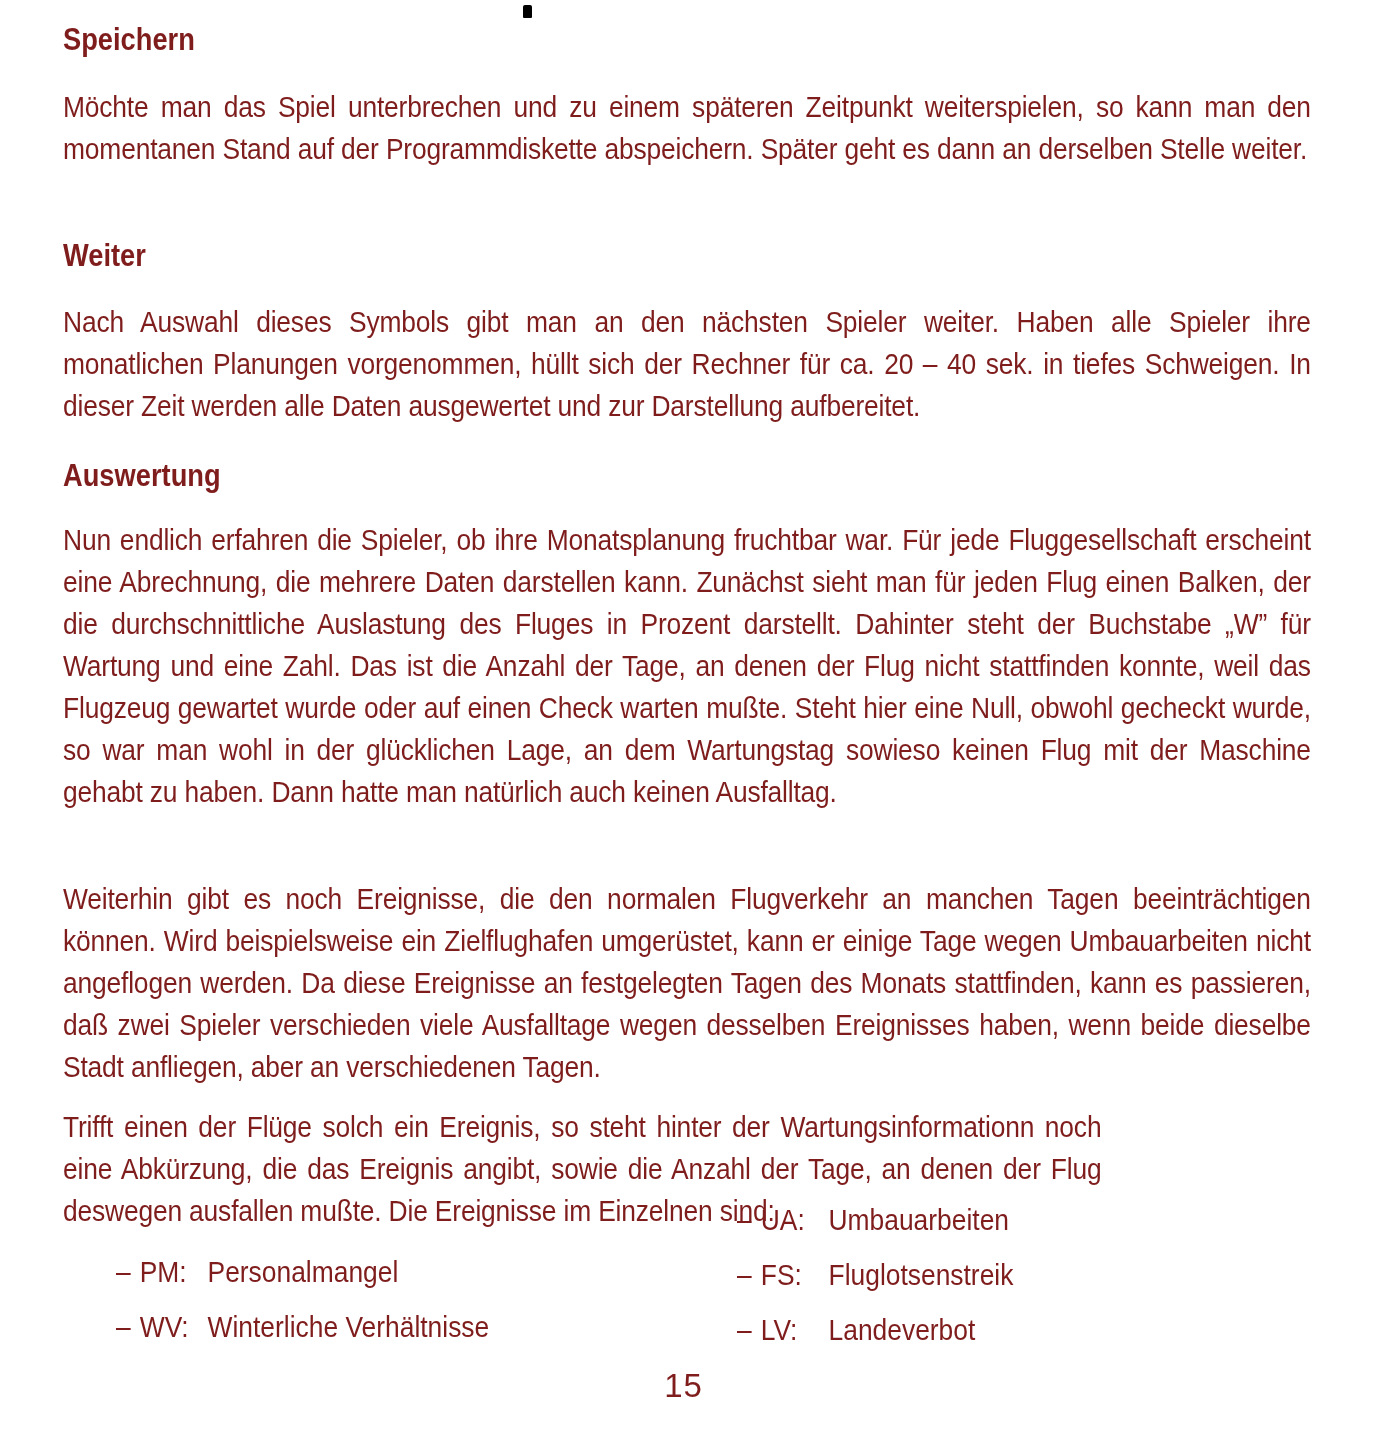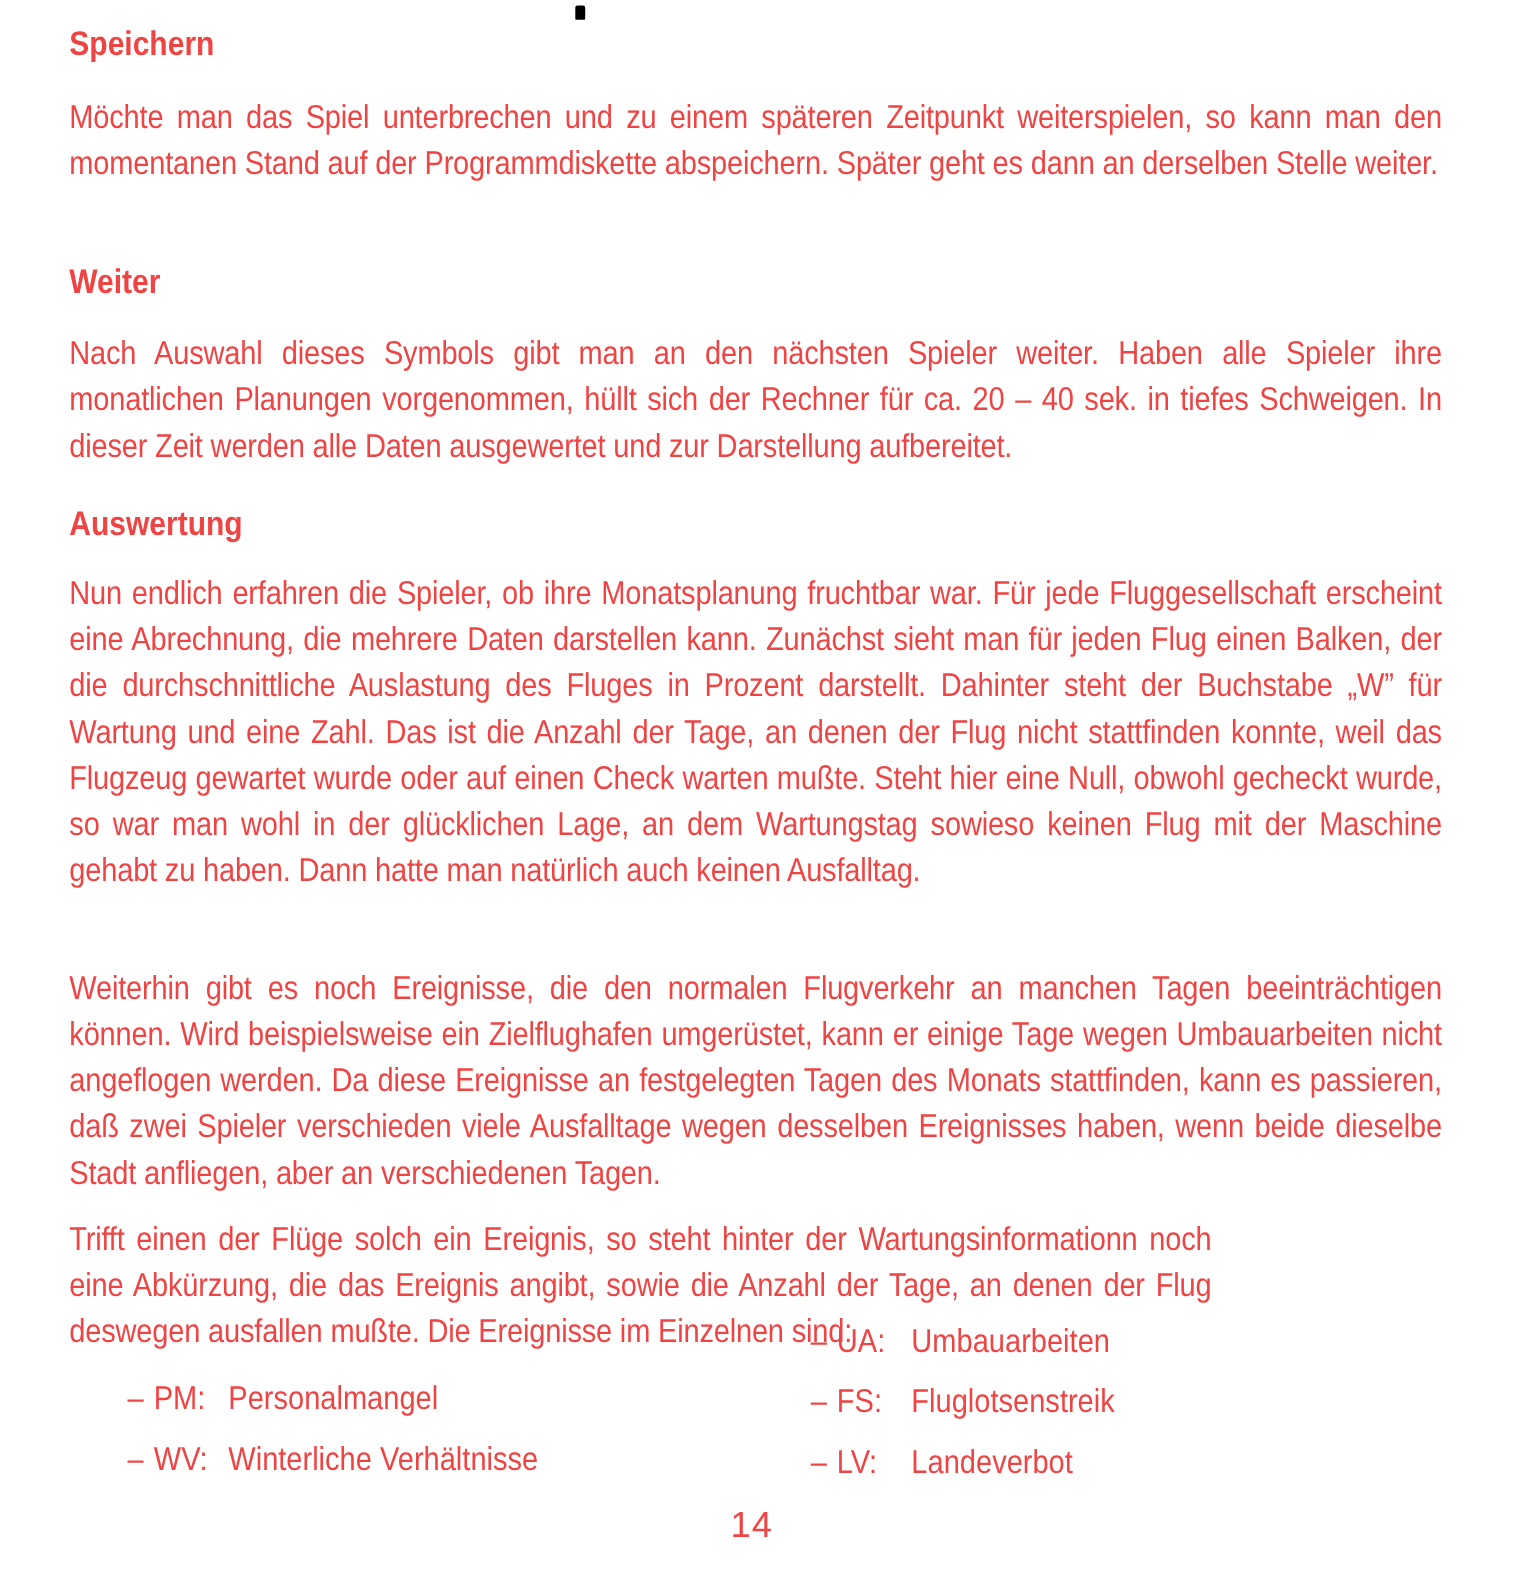--- a/index.html
+++ b/index.html
@@ -2,21 +2,21 @@
 <html><head>
 <meta charset="utf-8">
 <style>
   * { margin: 0; padding: 0; box-sizing: border-box; }
   html, body { background: #ffffff; }
   .page {
     position: relative;
     width: 1381px;
     height: 1443px;
     background: #ffffff;
-    color: #ef4444;
+    color: #7f1d1d;
     font-family: "Liberation Sans", "DejaVu Sans", sans-serif;
     overflow: hidden;
   }
   .abs { position: absolute; left: 63px; }
   .hd {
     font-size: 31px;
     font-weight: bold;
     line-height: 36px;
     white-space: nowrap;
     transform: scaleX(0.88);
@@ -108,15 +108,15 @@
     <span class="code">PM:</span>
     <span class="label">Personalmangel</span>
   </div>
 
   <div class="ev" style="left:116px; top:1309px">
     <span class="dash">–</span>
     <span class="code">WV:</span>
     <span class="label">Winterliche Verhältnisse</span>
   </div>
 
-  <div class="pageno">14</div>
+  <div class="pageno">15</div>
 
 </div>
 
 </body></html>

